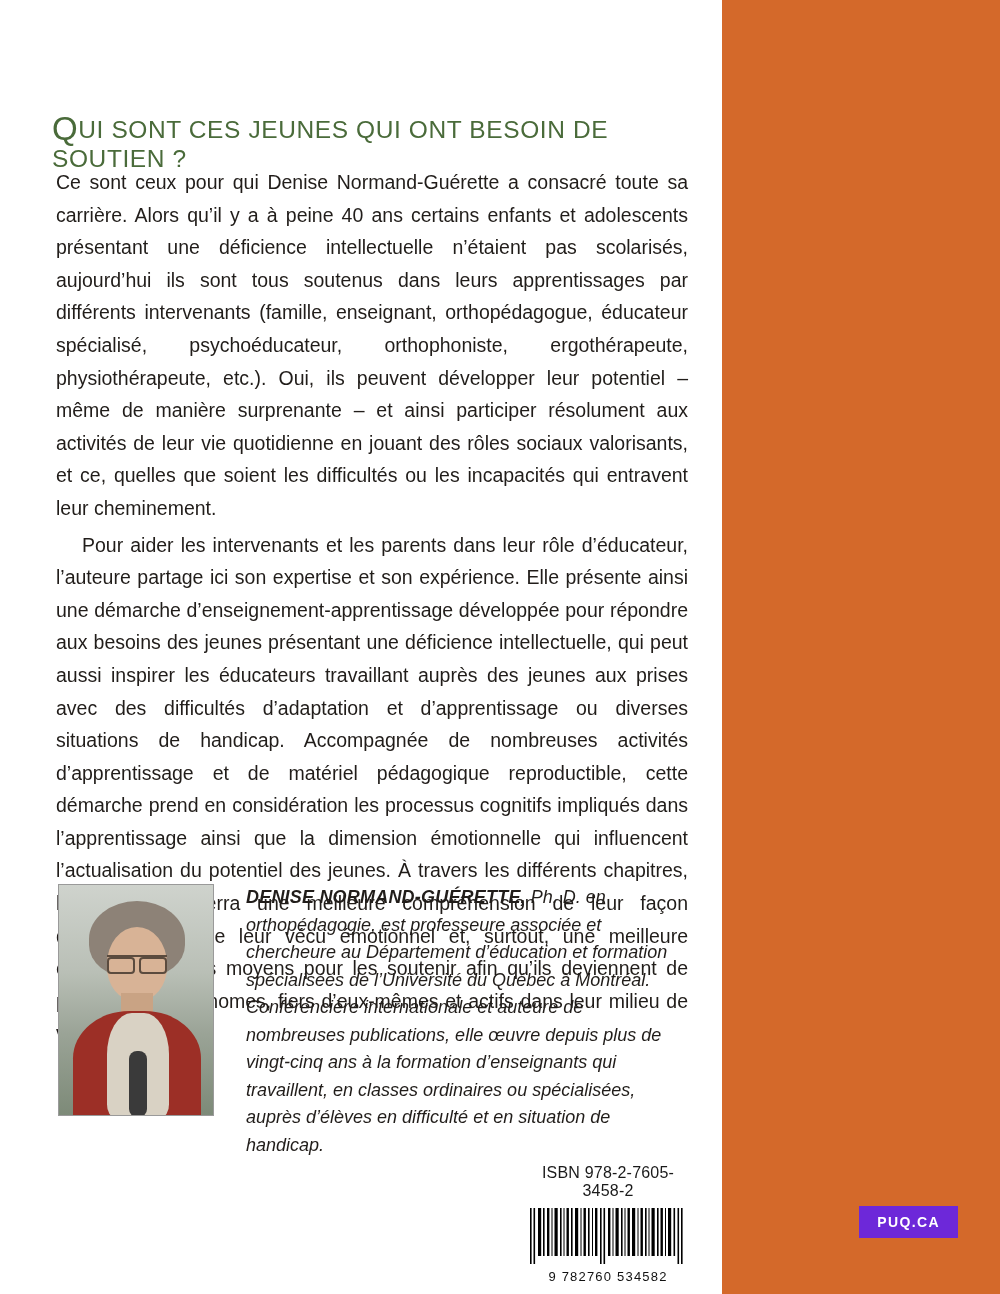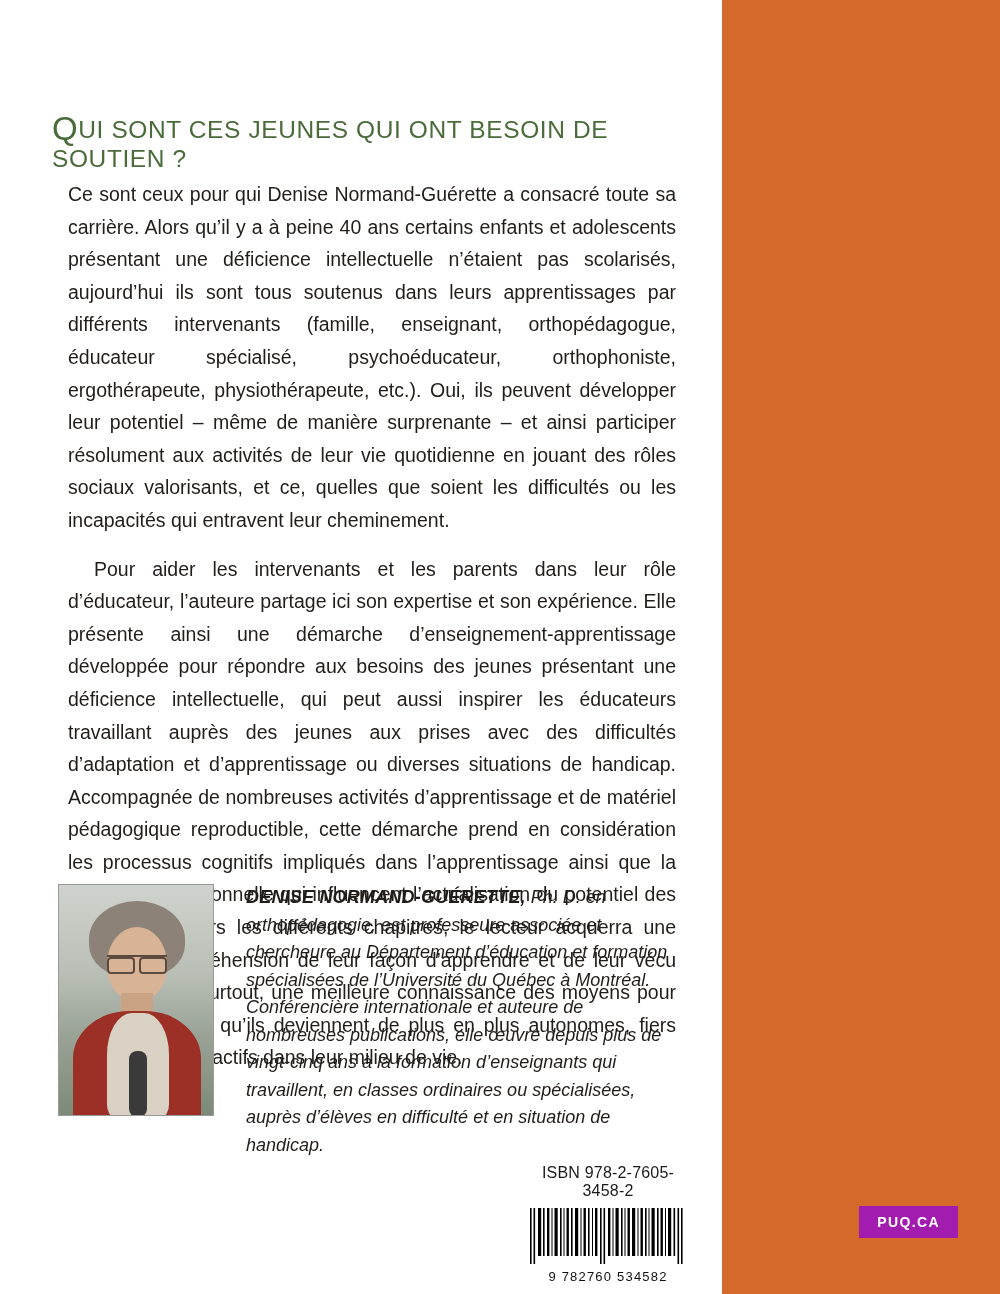--- a/index.html
+++ b/index.html
@@ -59,21 +59,21 @@
     position: absolute;
     left: 52px;
     top: 162px;
     width: 640px;
     font-size: 19.5px;
     line-height: 32.6px;
     color: #211d1a;
     text-align: justify;
   }
   .body-text p {
-    margin: 16px;
+    margin: 4px;
   }
   .body-text p + p {
     text-indent: 26px;
   }
   
   .author-block {
     position: absolute;
     left: 58px;
     top: 884px;
     width: 630px;
@@ -202,21 +202,21 @@
     color: #111;
     margin-top: 1px;
     font-family: Liberation Sans, sans-serif;
     text-align: center;
   }
   
   .puq-badge {
     position: absolute;
     right: 42px;
     bottom: 56px;
-    background: #a21caf;
+    background: #6d28d9;
     color: #ffffff;
     font-size: 14px;
     font-weight: bold;
     letter-spacing: 1.4px;
     padding: 8px 18px 8px 18px;
     text-align: center;
   }
 </style>
 </head>
 <body>

